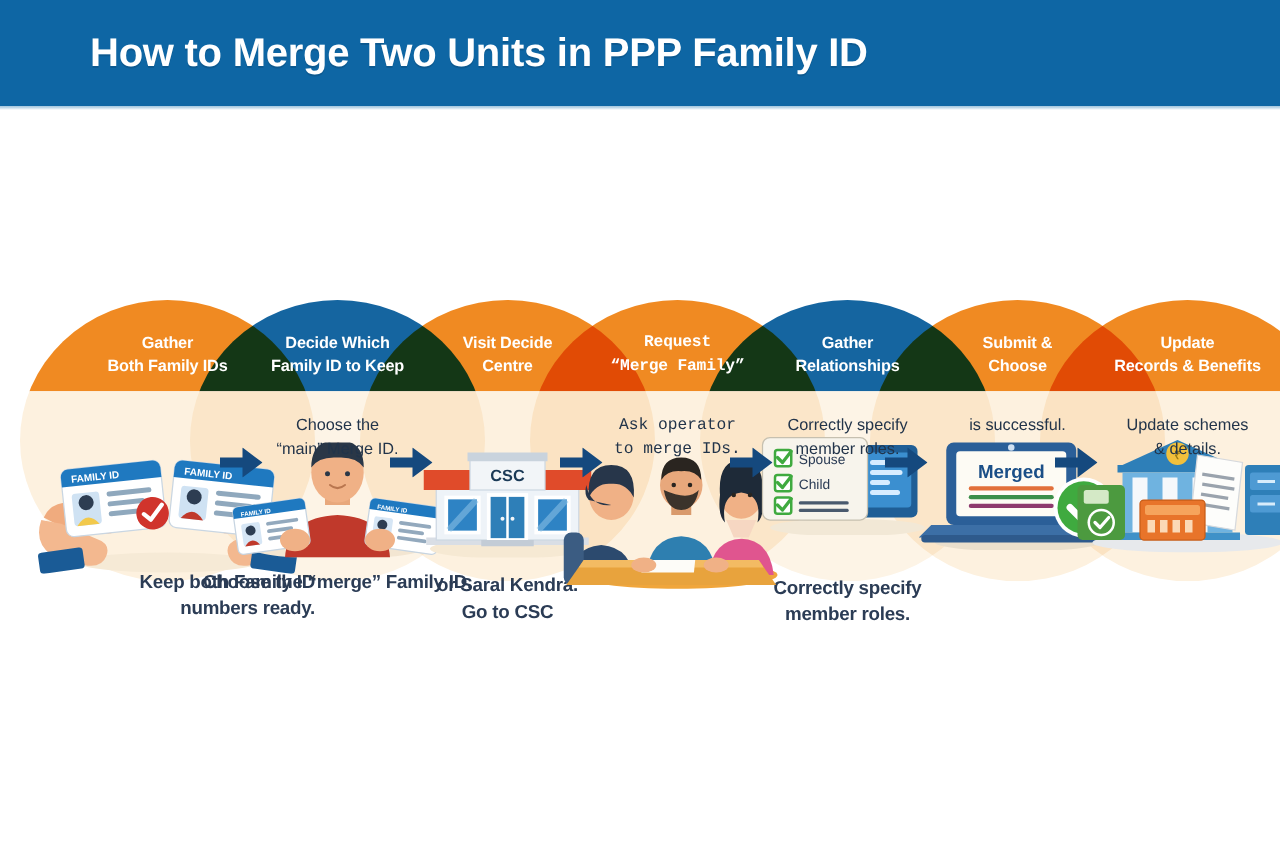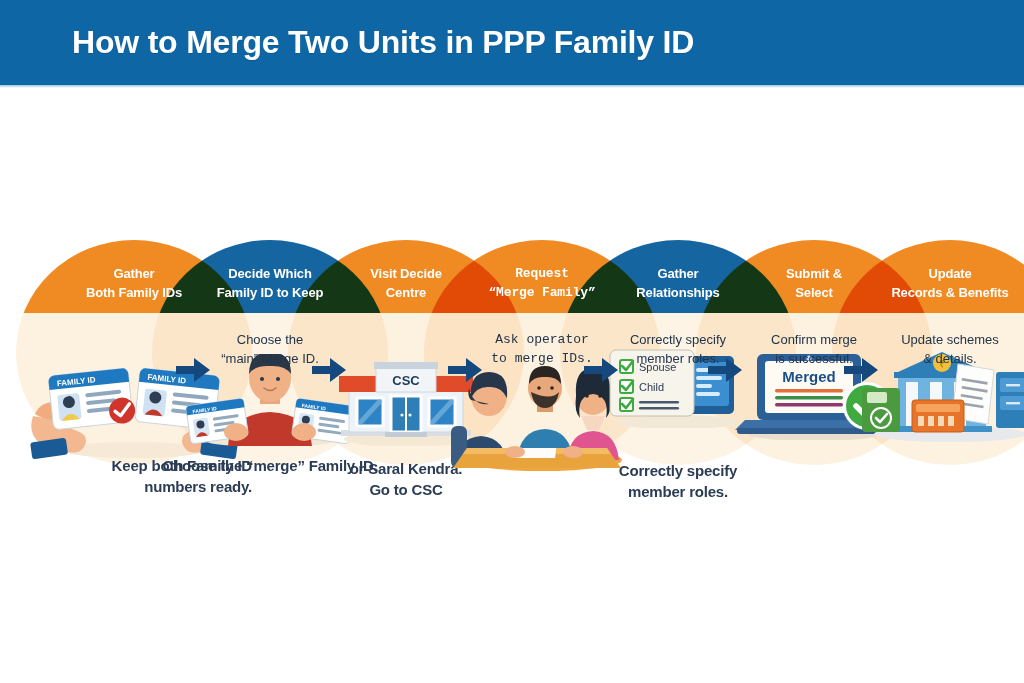--- a/index.html
+++ b/index.html
@@ -360,24 +360,23 @@
       </div>
     </div>
 
     <div class="step orange" style="left:696px;">
       <div class="bubble">
         <div class="cap"></div>
         <div class="body"></div>
       </div>
       <div class="step-title">
         <div>Submit &amp;</div>
-        <div>Select</div>
+        <div>Choose</div>
       </div>
       <div class="step-desc">
-        <div>Confirm merge</div>
         <div>is successful.</div>
       </div>
       <div class="art" style="bottom:12px;">
         <svg width="190" height="92" viewBox="0 0 190 92">
           <ellipse cx="95" cy="86" rx="66" ry="7" fill="#eadfcc"></ellipse>
 
           <rect x="38" y="6" width="104" height="66" rx="6" fill="#2b5f98"></rect>
           <rect x="46" y="13" width="88" height="52" rx="3" fill="#fdfbf4"></rect>
           <circle cx="90" cy="10" r="2.6" fill="#cfe0f2"></circle>
           <text x="90" y="34" text-anchor="middle" font-size="15" font-weight="bold" fill="#1b4f87" font-family="Liberation Sans, sans-serif">Merged</text>

